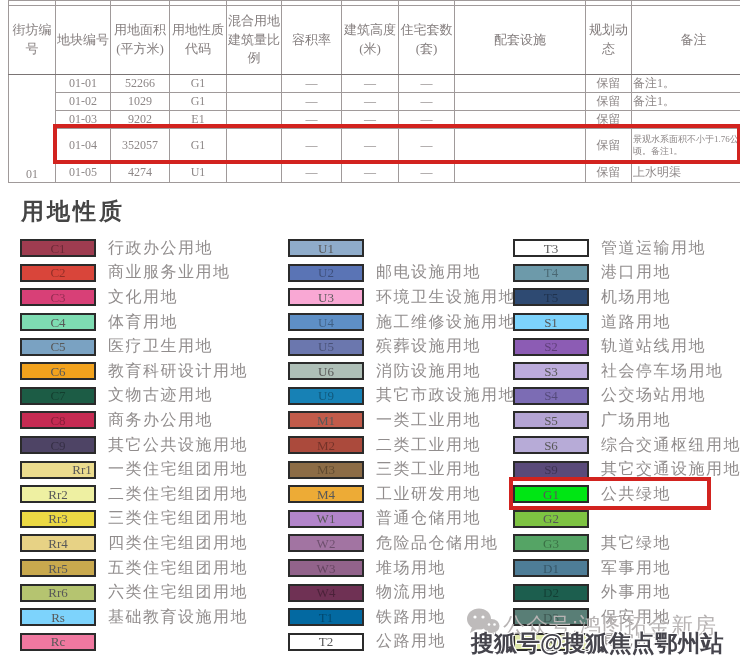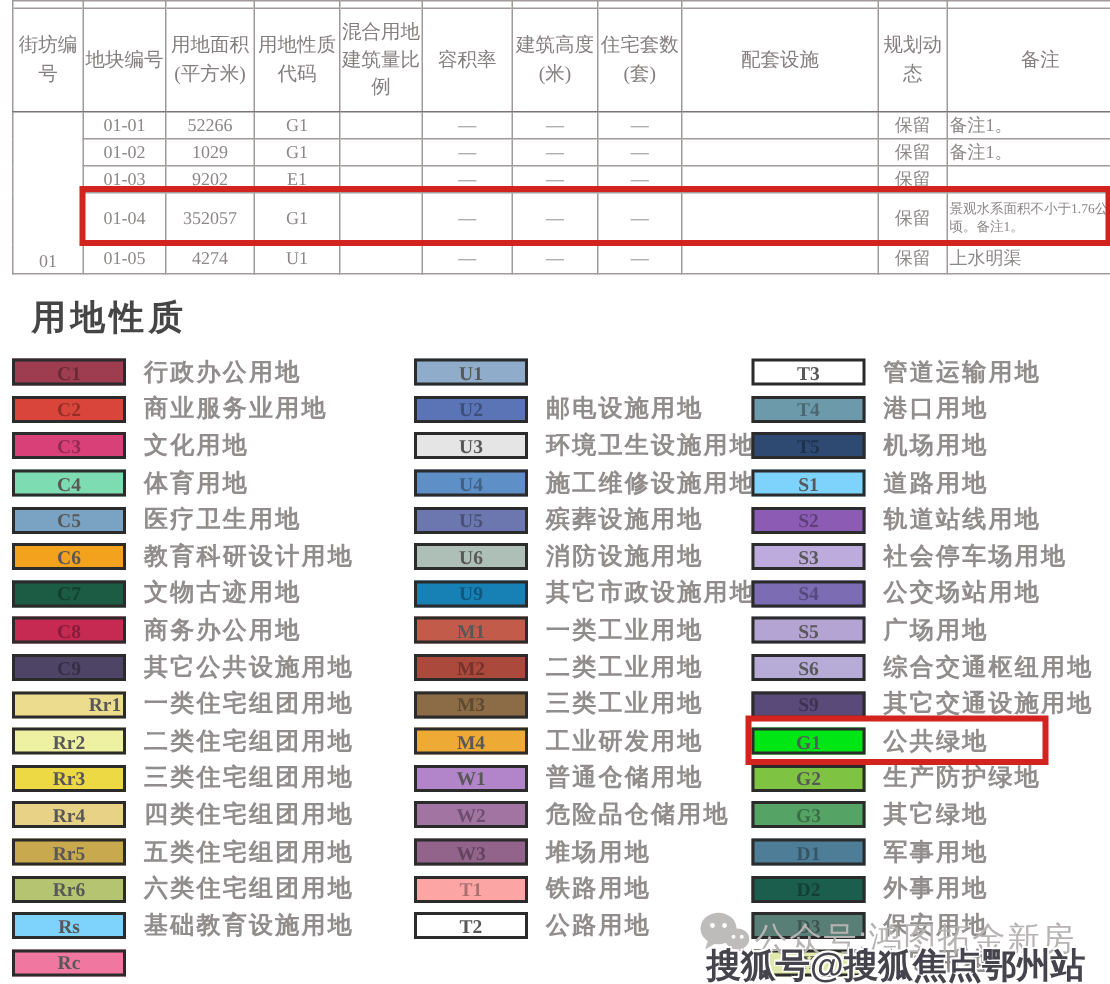--- a/index.html
+++ b/index.html
@@ -31,22 +31,22 @@
     position:absolute;left:45px;top:124px;width:688px;height:40px;
     border:4px solid #d2231f;box-sizing:border-box;pointer-events:none;
   }
 
   
   #legend-title{
     position:absolute;left:21px;top:196px;
     font-size:23px;font-weight:bold;color:#454545;letter-spacing:3px;
     font-family:"Liberation Sans","DejaVu Sans",sans-serif;
   }
-  #legend-body{position:absolute;left:8px;top:236px;width:716px;height:420px;
-    display:grid;grid-template-columns:268px 225px 219px;font-weight:bold;}
+  #legend-body{position:absolute;left:20px;top:236px;width:716px;height:420px;
+    display:grid;grid-template-columns:268px 225px 219px;}
   .lcol{display:flex;flex-direction:column;}
   .li{height:24.6px;display:flex;align-items:center;}
   .sw{
     width:76px;height:18px;flex:0 0 76px;box-sizing:border-box;
     border:2px solid #2b2b2b;display:flex;align-items:center;justify-content:center;
     background-image:linear-gradient(115deg,transparent 44%,rgba(255,255,255,.5) 48%,rgba(255,255,255,.5) 52%,transparent 56%);
   }
   .sw.white{background-image:none;}
   .sw .code{font-style:normal;font-size:13px;line-height:1;color:#585858;}
   .sw .code.faint{color:rgba(0,0,0,.32);}
@@ -282,21 +282,21 @@
           <i class="code">U1</i>
         </span>
       </div>
       <div class="li">
         <span class="sw" style="background: rgb(90, 116, 181);">
           <i class="code faint">U2</i>
         </span>
         <span class="lbl">邮电设施用地</span>
       </div>
       <div class="li">
-        <span class="sw" style="background: #e5e5e5;">
+        <span class="sw" style="background: #f9a8d4;">
           <i class="code">U3</i>
         </span>
         <span class="lbl">环境卫生设施用地</span>
       </div>
       <div class="li">
         <span class="sw" style="background: rgb(94, 143, 198);">
           <i class="code faint">U4</i>
         </span>
         <span class="lbl">施工维修设施用地</span>
       </div>
@@ -354,21 +354,27 @@
         </span>
         <span class="lbl">危险品仓储用地</span>
       </div>
       <div class="li">
         <span class="sw" style="background: rgb(146, 99, 139);">
           <i class="code faint">W3</i>
         </span>
         <span class="lbl">堆场用地</span>
       </div>
       <div class="li">
-        <span class="sw" style="background: #fca5a5;">
+        <span class="sw" style="background: rgb(111, 49, 84);">
+          <i class="code faint">W4</i>
+        </span>
+        <span class="lbl">物流用地</span>
+      </div>
+      <div class="li">
+        <span class="sw" style="background: #0369a1;">
           <i class="code faint">T1</i>
         </span>
         <span class="lbl">铁路用地</span>
       </div>
       <div class="li">
         <span class="sw white" style="background: rgb(255, 255, 255);">
           <i class="code">T2</i>
         </span>
         <span class="lbl">公路用地</span>
       </div>
@@ -437,21 +443,20 @@
       <div class="li">
         <span class="sw" style="background: rgb(0, 230, 20);">
           <i class="code">G1</i>
         </span>
         <span class="lbl">公共绿地</span>
       </div>
       <div class="li">
         <span class="sw" style="background: rgb(126, 195, 66);">
           <i class="code">G2</i>
         </span>
-        <span class="lbl">生产防护绿地</span>
       </div>
       <div class="li">
         <span class="sw" style="background: rgb(85, 164, 101);">
           <i class="code faint">G3</i>
         </span>
         <span class="lbl">其它绿地</span>
       </div>
       <div class="li">
         <span class="sw" style="background: rgb(78, 125, 151);">
           <i class="code faint">D1</i>

